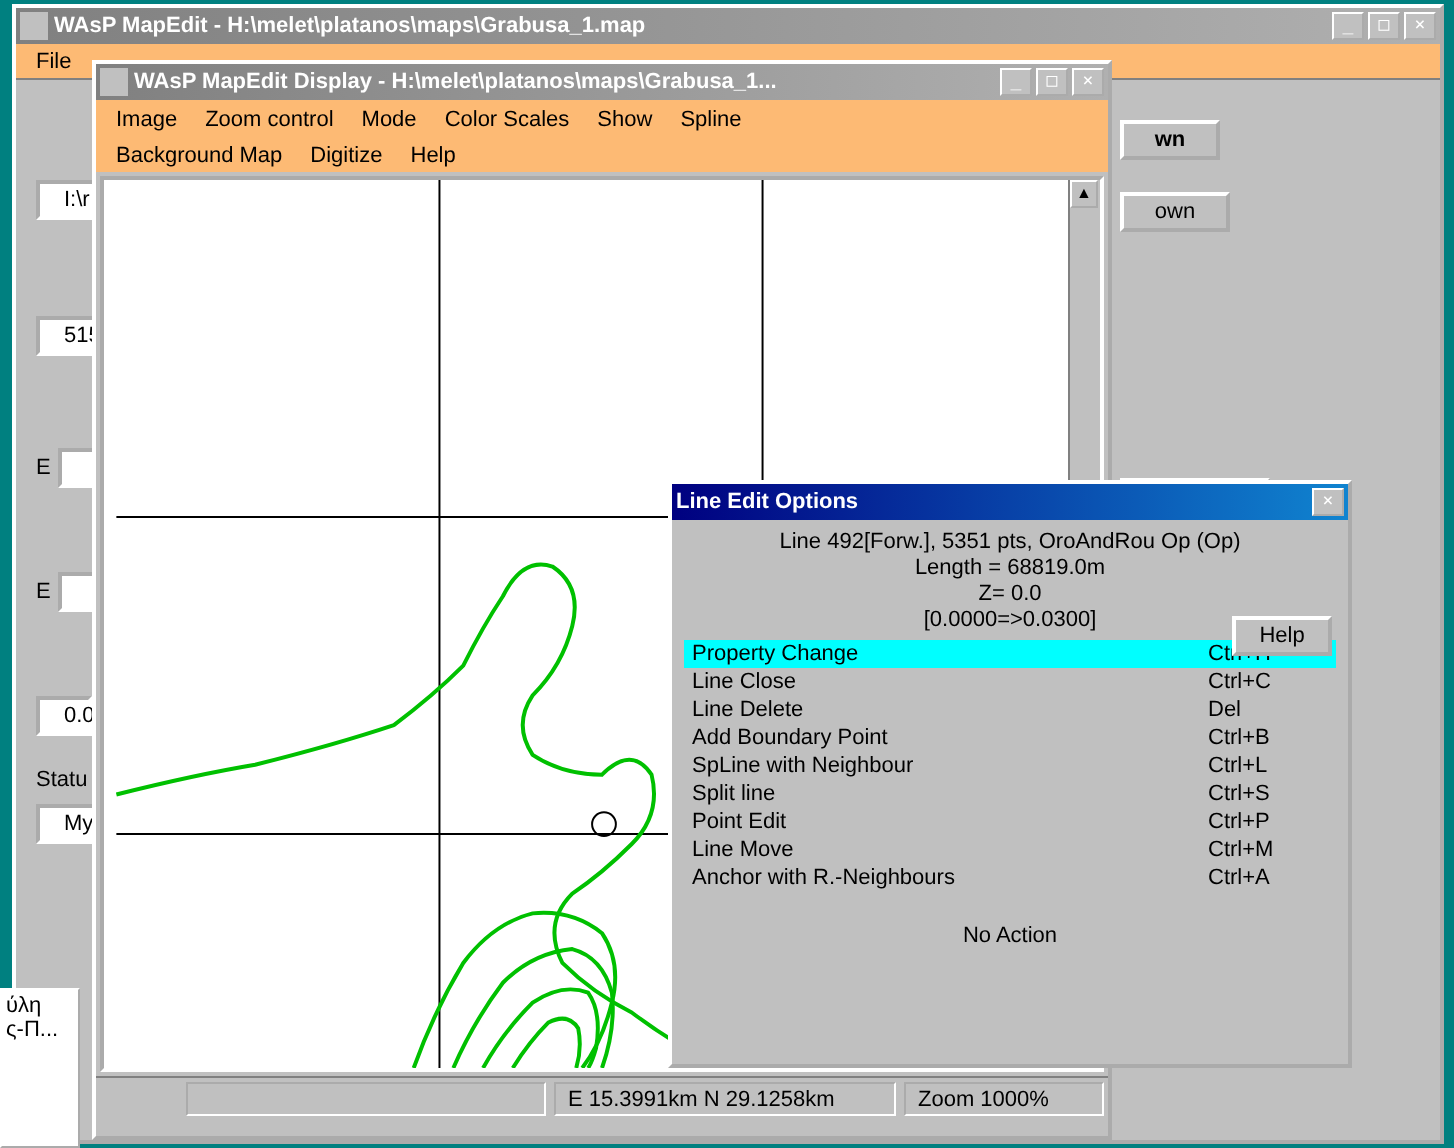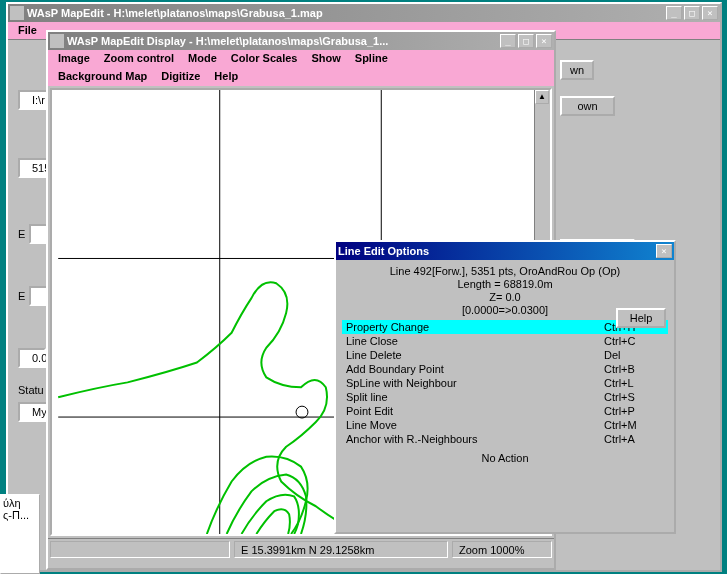--- a/index.html
+++ b/index.html
@@ -6,21 +6,21 @@
   body { background: #008080; width: 727px; height: 574px; overflow: hidden; position: relative; }
 
   .window { position: absolute; background: #c0c0c0; border: 2px outset #fff; }
   .titlebar { background: linear-gradient(to right, #000080, #1084d0); color: #fff; height: 18px; display: flex; align-items: center; padding: 0 2px; }
   .titlebar.inactive { background: linear-gradient(to right, #808080, #b0b0b0); }
   .titlebar-icon { width: 14px; height: 14px; background: #c0c0c0; margin-right: 3px; display: inline-block; }
   .titlebar-text { flex: 1; font-weight: bold; font-size: 11px; white-space: nowrap; overflow: hidden; }
   .titlebar-btns { display: flex; }
   .tbtn { width: 16px; height: 14px; background: #c0c0c0; border: 1px outset #fff; margin-left: 2px; font-size: 9px; text-align: center; line-height: 12px; cursor: pointer; font-family: Marlett, monospace; }
 
-  .menubar { background: #f9a8d4; height: 18px; display: flex; align-items: flex-start; padding: 0 4px; gap: 2px; font-weight: bold; }
+  .menubar { background: #fdba74; height: 18px; display: flex; align-items: flex-end; padding: 0 4px; gap: 2px; }
   .menubar .mitem { padding: 2px 6px; cursor: pointer; }
 
   .input-sunken { border: 2px inset #fff; background: #fff; padding: 2px 12px; height: 20px; }
   .btn3d { border: 2px outset #fff; background: #c0c0c0; padding: 2px 8px; cursor: pointer; text-align: center; }
 
   
   #main-win { left: 6px; top: 2px; width: 716px; height: 570px; }
   #main-menubar { border-bottom: 1px solid #808080; }
   #main-body { position: relative; padding: 10px; }
 
@@ -30,34 +30,34 @@
   
   #disp-win { left: 46px; top: 30px; width: 510px; height: 540px; }
   #disp-menubar1 { height: 18px; }
   #disp-menubar2 { height: 18px; }
   #canvas-area { position: relative; margin: 2px; border: 2px inset #fff; background: #fff; height: 448px; overflow: hidden; }
   #canvas-area svg { width: 100%; height: 100%; }
   #vscroll { position: absolute; right: 0; top: 0; bottom: 0; width: 16px; background: #c0c0c0; border-left: 1px solid #808080; }
   #vscroll .sbtn { width: 14px; height: 14px; background: #c0c0c0; border: 1px outset #fff; position: absolute; left: 0; font-size: 8px; text-align: center; line-height: 12px; }
   #vscroll .sbtn.up { top: 0; }
   #vscroll .sbtn.down { bottom: 0; }
-  #statusbar { display: flex; height: 22px; border-top: 1px solid #808080; }
+  #statusbar { display: flex; height: 22px; border-top: 1px solid #808080; padding-left: 43px; }
   #statusbar .cell { border: 1px inset #fff; margin: 2px; padding: 2px 6px; display: flex; align-items: center; }
 
   
   #dlg-win { left: 334px; top: 240px; width: 342px; height: 294px; }
   #dlg-body { padding: 4px 6px; position: relative; }
   .info-line { text-align: center; margin: 1px 0; }
   #help-btn { position: absolute; right: 8px; top: 48px; width: 50px; }
   .menu-list { margin-top: 4px; }
   .menu-row { display: flex; padding: 1px 4px; cursor: pointer; }
   .menu-row.sel { background: #00ffff; gap: 32px; }
   .menu-row .mlabel { flex: 1; }
   .menu-row .mshort { width: 60px; }
-  #no-action { text-align: center; margin-top: 6px; cursor: pointer; }
+  #no-action { text-align: center; margin-top: 16px; cursor: pointer; }
 
   
   #taskbar { position: absolute; left: 0; bottom: 0; width: 40px; height: 80px; background: #ffffff; border: 1px outset #fff; padding: 2px; color: #000; font-size: 10px; overflow: hidden; }
 </style>
 </head>
 <body>
 
 <div id="main-win" class="window">
   <div class="titlebar inactive">
     <span class="titlebar-icon"></span>
@@ -88,21 +88,21 @@
     </div>
     <div class="field-row" style="left:10px; top:308px;">
       <div class="input-sunken" style="width:20px;">0.0</div>
     </div>
     <div class="field-row" style="left:10px; top:344px; flex-direction:column; align-items:flex-start;">
       <span class="lbl">Statu</span>
       <div class="input-sunken" style="width:34px; margin-top:2px;">MyM</div>
     </div>
 
     <div class="field-row" style="left:552px; top:20px;">
-        <div class="btn3d" style="width:34px;">wn</div>
+        <div class="btn3d" style="width:50px;font-weight:bold;">wn</div>
       </div>
     <div class="field-row" style="left:552px; top:56px;">
         <div class="btn3d" style="width:55px;">own</div>
       </div>
     <div class="field-row" style="left:552px; top:152px;margin-top:47px;">
         <div class="btn3d" style="width:75px;">dead-ends</div>
       </div>
   </div>
 </div>
 

